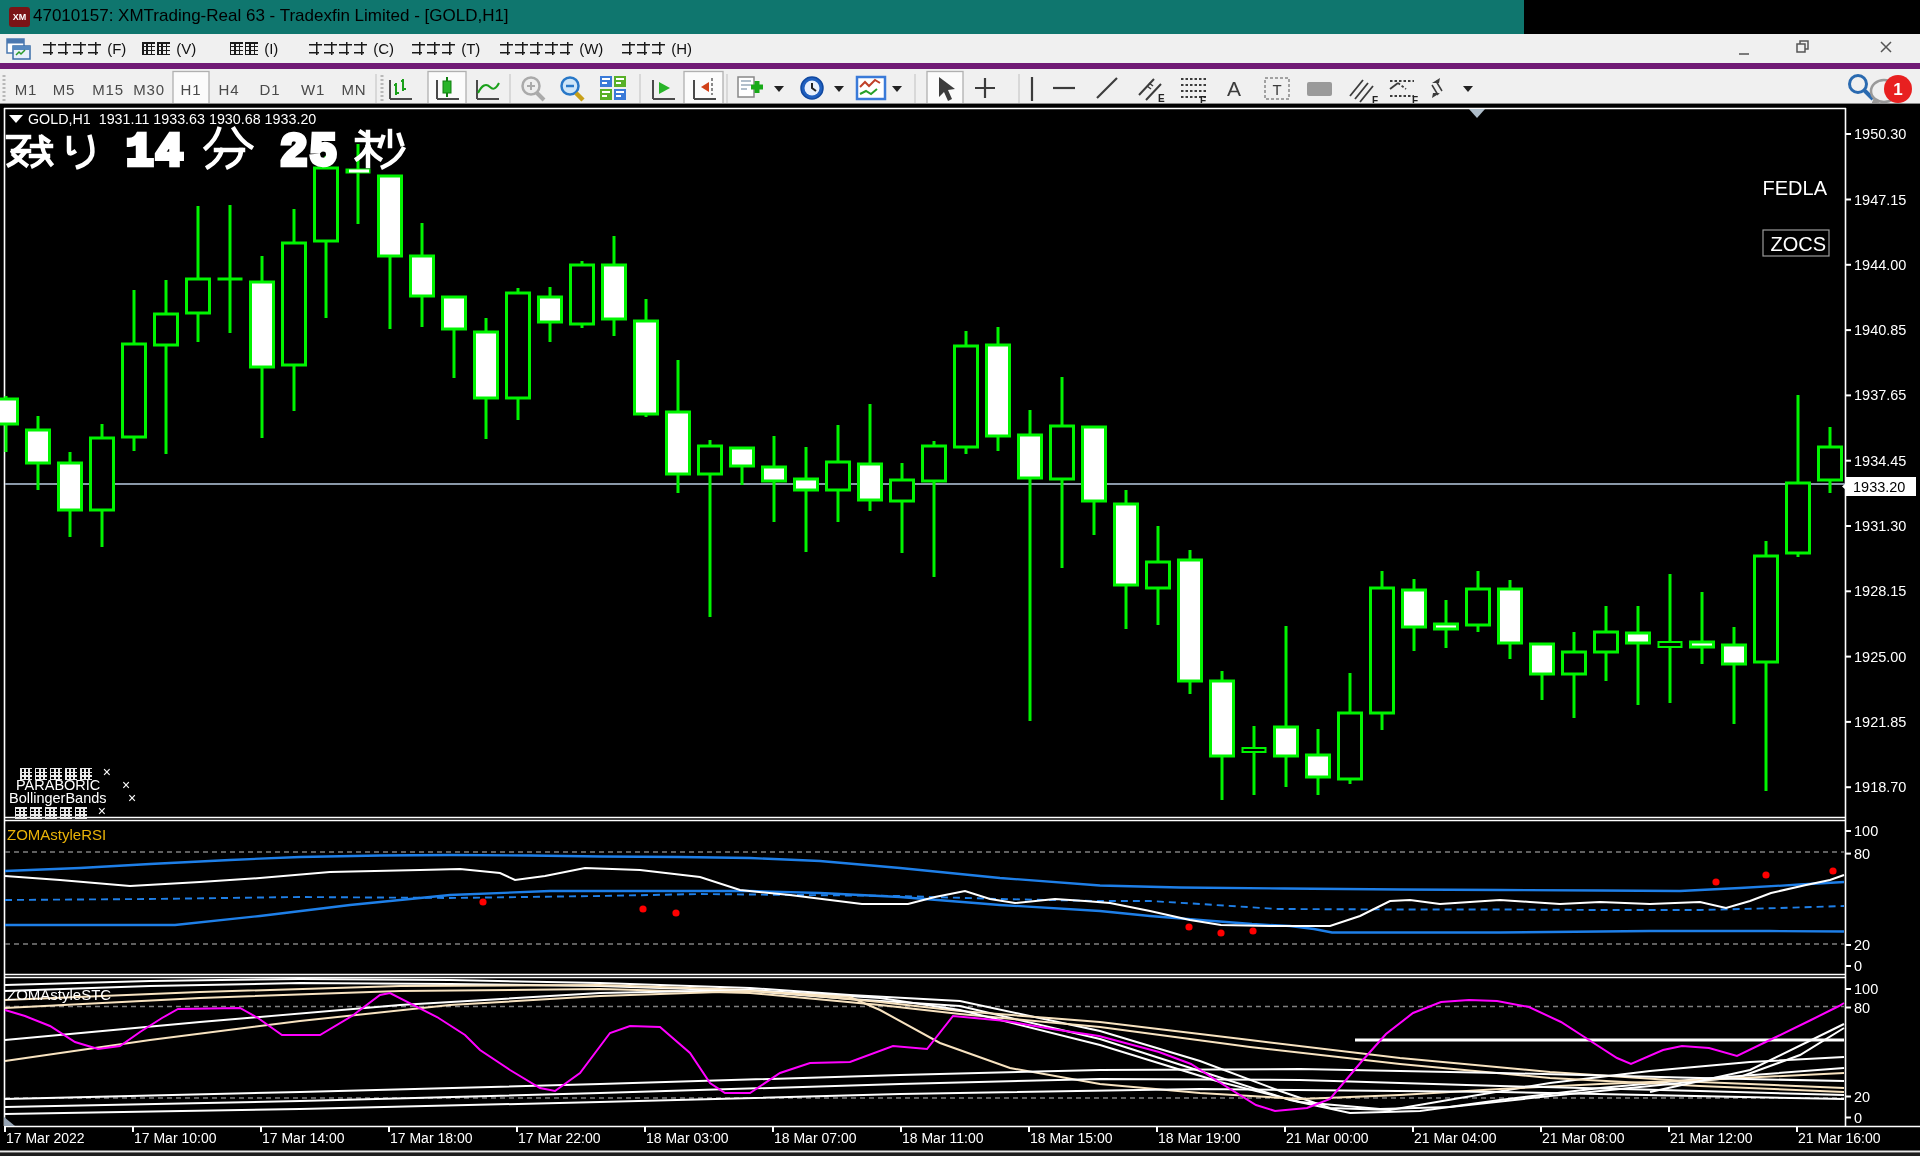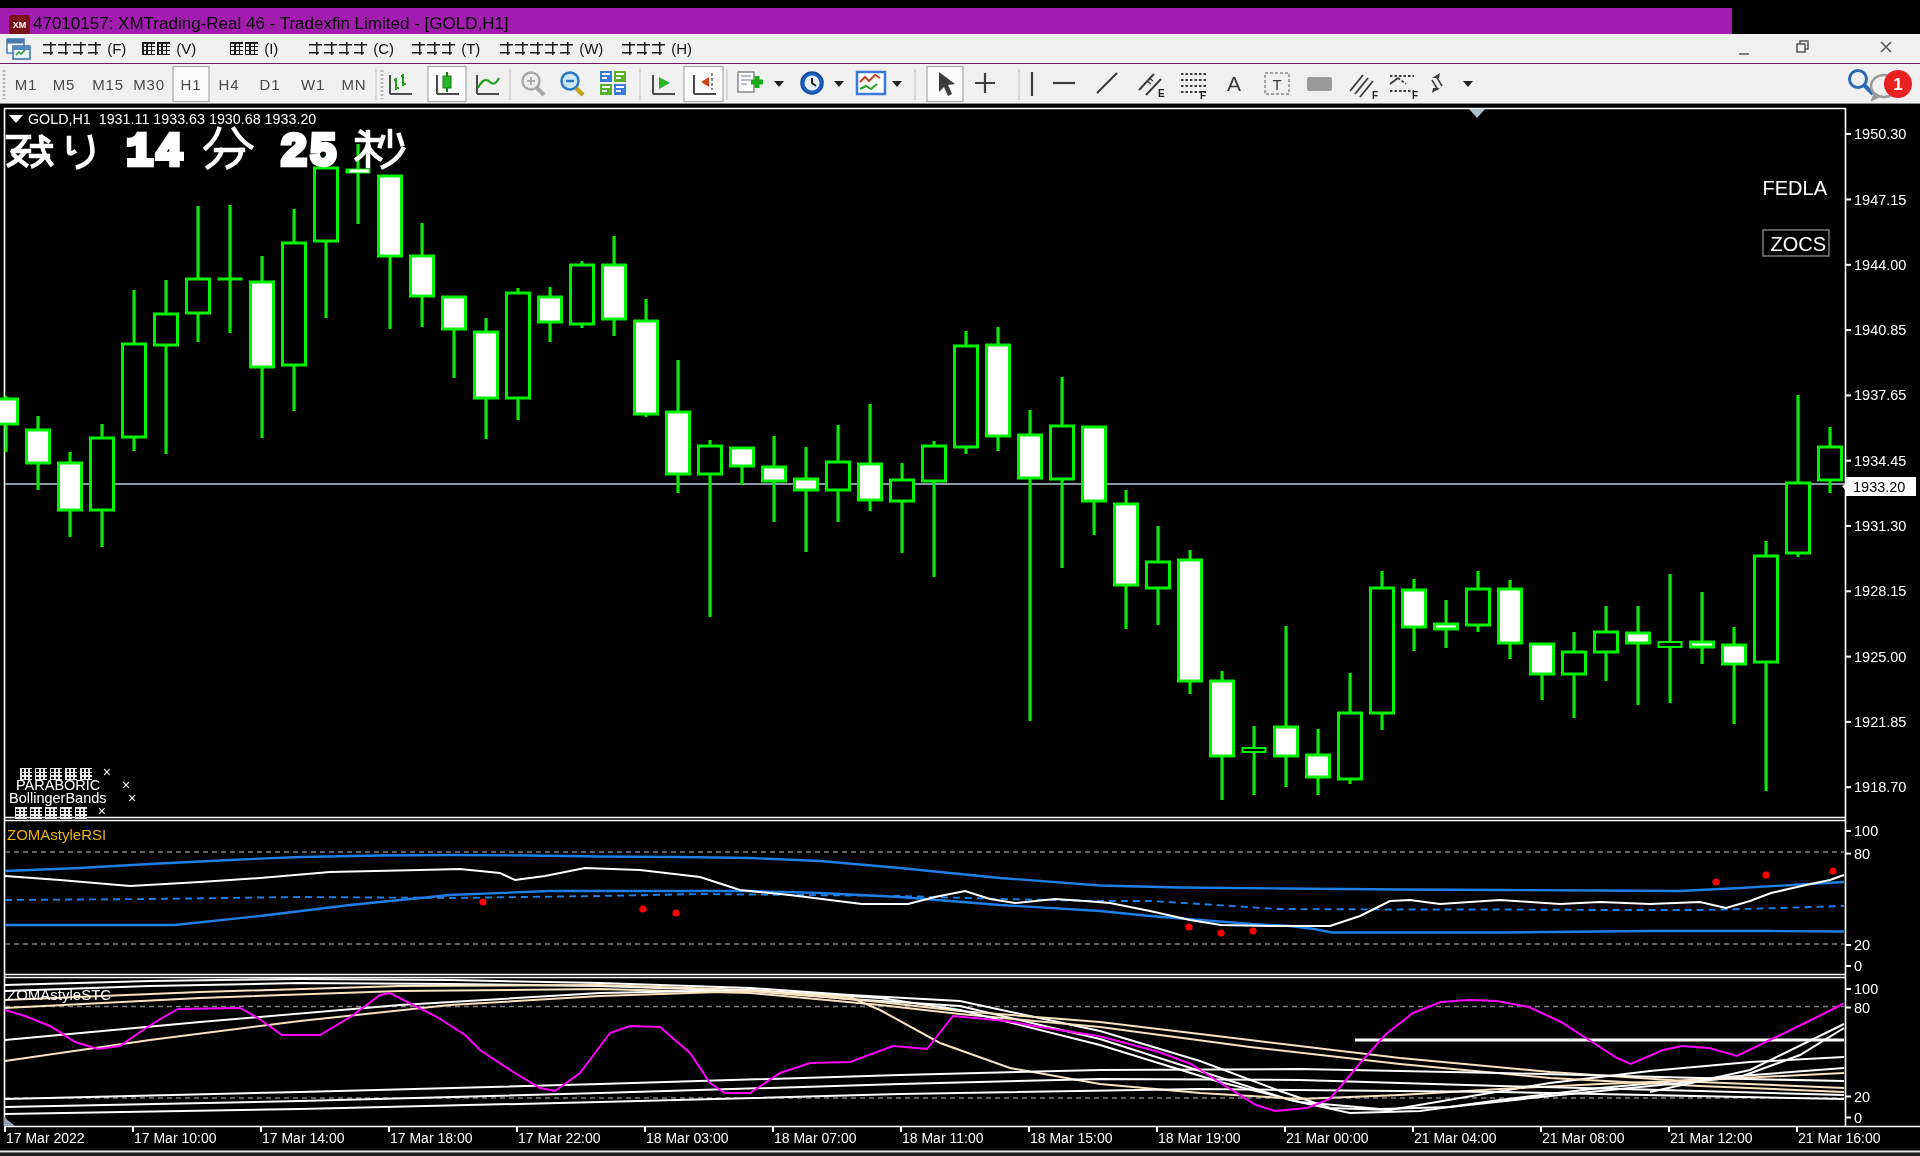--- a/index.html
+++ b/index.html
@@ -1,19 +1,19 @@
 <!DOCTYPE html>
 <html><head><meta charset="utf-8"><style>
 html,body{margin:0;padding:0;width:1920px;height:1156px;overflow:hidden;background:#000;font-family:'Liberation Sans',sans-serif}
 .abs{position:absolute}
 </style></head>
 <body>
-<div class="abs" style="left:0;top:8px;width:1732px;height:34px;background:#a21caf">
+<div class="abs" style="left:0;top:0;width:1524px;height:34px;background:#0f766e">
   <div class="abs" style="left:9px;top:7px;width:21px;height:20px;background:#7a1416;border-radius:3px;color:#fff;font:bold 9px 'Liberation Sans',sans-serif;text-align:center;line-height:20px">XM</div>
-  <div class="abs" style="left:33px;top:6px;font:17px 'Liberation Sans',sans-serif;color:#000">47010157: XMTrading-Real 46 - Tradexfin Limited - [GOLD,H1]</div>
+  <div class="abs" style="left:33px;top:6px;font:17px 'Liberation Sans',sans-serif;color:#000">47010157: XMTrading-Real 63 - Tradexfin Limited - [GOLD,H1]</div>
   <svg class="abs" style="left:1720px;top:0" width="200" height="34">
     <g stroke="#000" stroke-width="1.6" fill="none">
       <line x1="14" y1="17" x2="36" y2="17"></line>
       <rect x="88" y="10" width="13" height="13"></rect>
         <path d="M91,10 V7 H104 V20 H101"></path>
       <path d="M160,8 L178,26 M178,8 L160,26"></path>
     </g>
   </svg>
 </div>
 <div class="abs" style="left:0;top:34px;width:1920px;height:29px;background:#f0f0f0;border-bottom:1px solid #d9d9d9">
@@ -34,21 +34,21 @@
   <div class="abs" style="left:1728px;top:36px;width:178px;height:0"></div>
   <svg class="abs" style="left:1725px;top:2px" width="190" height="26">
     <g stroke="#555" stroke-width="1.5" fill="none">
       <line x1="14" y1="18" x2="24" y2="18"></line>
       <rect x="72" y="8" width="8" height="8"></rect>
         <path d="M75,8 V5 H83 V13 H80"></path>
       <path d="M156,6 L166,16 M166,6 L156,16"></path>
     </g>
   </svg>
 </div>
-<div class="abs" style="left:0;top:63px;width:1920px;height:41px;background:#f0f0f0;border-top:1px solid #701a75">
+<div class="abs" style="left:0;top:63px;width:1920px;height:41px;background:#f0f0f0;border-top:6px solid #701a75">
 <svg class="abs" style="left:0;top:0" width="1920" height="41">
 <line x1="4" y1="6" x2="4" y2="35" stroke="#b8b8b8" stroke-width="3" stroke-dasharray="2 2"></line>
 <line x1="382" y1="6" x2="382" y2="35" stroke="#b8b8b8" stroke-width="3" stroke-dasharray="2 2"></line>
 <line x1="376" y1="5" x2="376" y2="36" stroke="#d0d0d0" stroke-width="1.5"></line>
 <line x1="510" y1="5" x2="510" y2="36" stroke="#d0d0d0" stroke-width="1.5"></line>
 <line x1="640" y1="5" x2="640" y2="36" stroke="#d0d0d0" stroke-width="1.5"></line>
 <line x1="727" y1="5" x2="727" y2="36" stroke="#d0d0d0" stroke-width="1.5"></line>
 <line x1="915" y1="5" x2="915" y2="36" stroke="#d0d0d0" stroke-width="1.5"></line>
 <line x1="1019" y1="5" x2="1019" y2="36" stroke="#d0d0d0" stroke-width="1.5"></line>
 <rect x="173" y="2.5" width="36" height="35" fill="#fbfbfb" stroke="#b0b0b0" stroke-width="1.3"></rect>

